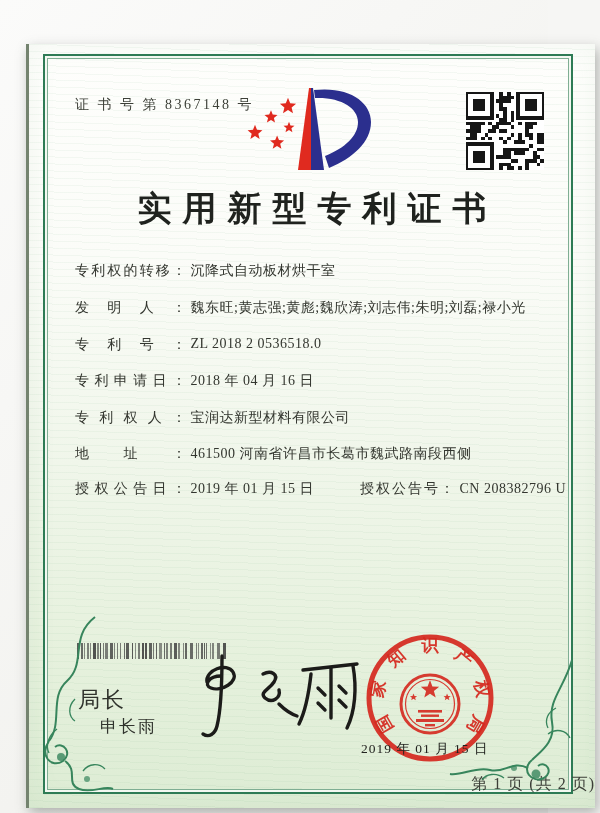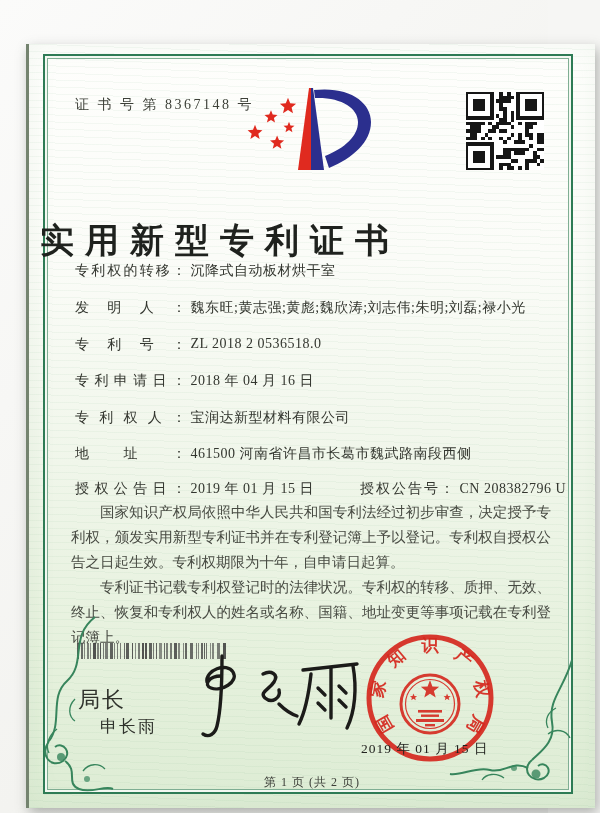--- a/index.html
+++ b/index.html
@@ -10,38 +10,38 @@
     border-left:3px solid #74836f;
     box-shadow:3px 5px 12px rgba(70,75,70,.4), inset 0 0 30px rgba(120,160,120,.08);}
   .guilloche{position:absolute;inset:0;background:
     repeating-linear-gradient(2deg, rgba(110,170,125,.07) 0 1px, transparent 1px 7px);
     pointer-events:none;}
   .frame{position:absolute;left:14px;top:10px;right:22px;bottom:14px;
     border:2.5px solid #2e7b55;box-shadow:inset 0 0 0 2px #f3f8f1, inset 0 0 0 3px #7fae93;}
   .cert-no{position:absolute;left:46px;top:52px;font-size:14px;letter-spacing:2.5px;color:#3d4038;}
   .logo{position:absolute;left:212px;top:40px;}
   .qr{position:absolute;left:437px;top:48px;width:78px;height:78px;background:#fff;}
-  .title{position:absolute;left:0;top:142px;width:100%;text-align:left;
-    font-size:34px;letter-spacing:11px;color:#1f221e;font-weight:600;text-indent:11px;margin-top:32px;}
+  .title{position:absolute;left:0;top:142px;width:100%;text-align:center;
+    font-size:34px;letter-spacing:11px;color:#1f221e;font-weight:600;text-indent:11px;}
   .rows{position:absolute;left:46px;top:218px;width:486px;font-size:14px;color:#33362f;}
   .row{position:absolute;left:0;white-space:nowrap;}
   .lbl{display:inline-block;width:112px;text-align:justify;text-align-last:justify;letter-spacing:1px;vertical-align:top;}
   .val{letter-spacing:.5px;}
   .val2{display:inline-block;width:166px;}
   .lbl2{letter-spacing:2px;text-align:right;}
   .body-text{position:absolute;left:42px;top:456px;width:480px;font-size:14.5px;line-height:25px;
     color:#474a42;text-align:justify;}
   .body-text p{margin:0;text-indent:2em;}
   .barcode{position:absolute;left:46px;top:599px;}
   .officer-title{position:absolute;left:49px;top:641px;font-family:"Liberation Sans","DejaVu Sans",sans-serif;font-size:22px;color:#30332d;letter-spacing:2px;}
   .officer-name{position:absolute;left:49px;top:671px;font-family:"Liberation Sans","DejaVu Sans",sans-serif;font-size:17px;color:#30332d;letter-spacing:2px;margin-left:22px;}
   .signature{position:absolute;left:158px;top:604px;}
   .seal{position:absolute;left:326px;top:580px;}
   .seal-date{position:absolute;left:332px;top:696px;font-size:13.5px;color:#22231f;letter-spacing:1px;}
-  .footer{position:absolute;left:0;top:730px;width:100%;text-align:center;font-size:12px;color:#3c3f38;letter-spacing:1px;}
+  .footer{position:absolute;left:0;top:730px;width:100%;text-align:right;font-size:16px;color:#3c3f38;letter-spacing:1px;}
   .flourish{position:absolute;pointer-events:none;}
   .fl-bl{left:6px;bottom:8px;}
   .fl-br{right:16px;bottom:8px;}
 </style>
 </head>
 <body>
 
 <div class="page">
   <div class="paper">
     <div class="guilloche"></div>
@@ -221,24 +221,20 @@
         <span class="val">461500 河南省许昌市长葛市魏武路南段西侧</span>
       </div>
       <div class="row" style="top:218px">
         <span class="lbl">授权公告日：</span>
         <span class="val val2">2019 年 01 月 15 日</span>
         <span class="val lbl2">授权公告号：</span>
         <span class="val">CN 208382796 U</span>
       </div>
     </div>
 
-    <div class="body-text">
-      <p>国家知识产权局依照中华人民共和国专利法经过初步审查，决定授予专利权，颁发实用新型专利证书并在专利登记簿上予以登记。专利权自授权公告之日起生效。专利权期限为十年，自申请日起算。</p>
-      <p>专利证书记载专利权登记时的法律状况。专利权的转移、质押、无效、终止、恢复和专利权人的姓名或名称、国籍、地址变更等事项记载在专利登记簿上。</p>
-    </div>
 
     <div class="barcode">
       <svg id="bar-svg" width="156" height="17" viewBox="0 0 156 17">
           <rect x="2" y="0" width="2" height="16" fill="#3f3f3f" opacity="0.8376787306217843"></rect>
           <rect x="6" y="0" width="2" height="16" fill="#3f3f3f" opacity="0.7513232828124069"></rect>
           <rect x="9" y="0" width="1" height="16" fill="#3f3f3f" opacity="0.5996128678552867"></rect>
           <rect x="12" y="0" width="2" height="16" fill="#3f3f3f" opacity="0.6312827766320123"></rect>
           <rect x="15" y="0" width="1" height="16" fill="#3f3f3f" opacity="0.5866052478722321"></rect>
           <rect x="18" y="0" width="3" height="16" fill="#3f3f3f" opacity="0.8944397093469463"></rect>
           <rect x="22" y="0" width="2" height="16" fill="#3f3f3f" opacity="0.6155042112178655"></rect>

